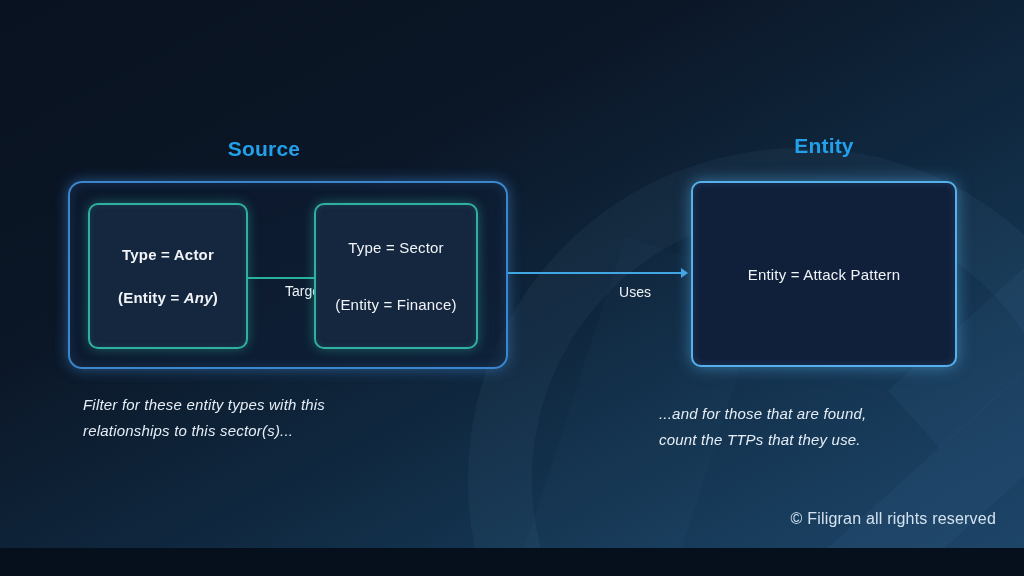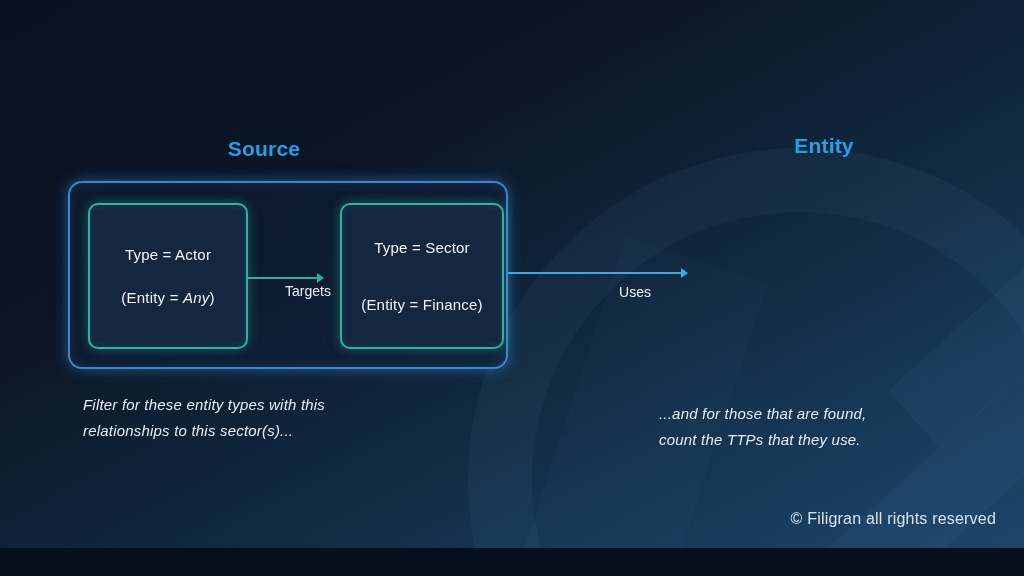--- a/index.html
+++ b/index.html
@@ -65,22 +65,22 @@
     letter-spacing: 0.2px;
     text-align: center;
     border-radius: 10px;
   }
   .node-teal {
     width: 160px; height: 146px; top: 20px;
     border: 2px solid #2fb0a0;
     background: #15263f;
     box-shadow: 0 0 12px rgba(50, 185, 167, 0.42), inset 0 0 7px rgba(50, 185, 167, 0.15);
   }
-  .node-actor  { left: 18px; }
-  .node-sector { left: 270px; width: 164px; gap: 40px; }
+  .node-actor  { left: 18px; font-weight: bold; }
+  .node-sector { left: 244px; width: 164px; gap: 40px; }
   .node-target {
     left: 691px; top: 181px;
     width: 266px; height: 186px;
     border: 2px solid #55b0ec;
     background: #101f3a;
     box-shadow: 0 0 16px rgba(88, 178, 238, 0.55), inset 0 0 9px rgba(88, 178, 238, 0.18);
   }
   .node .em { font-style: italic; }
 
   
@@ -162,20 +162,23 @@
     </div>
 
   </div>
 
   <div class="arrow arrow-uses">
     <div class="shaft"></div>
     <div class="head"></div>
   </div>
   <div class="arrow-label label-uses">Uses</div>
 
+  <div class="node node-target">
+    <div>Entity = Attack Pattern</div>
+  </div>
 
   <div class="caption caption-source">
     <div>Filter for these entity types with this</div>
     <div>relationships to this sector(s)...</div>
   </div>
   <div class="caption caption-target">
     <div>...and for those that are found,</div>
     <div>count the TTPs that they use.</div>
   </div>
 

